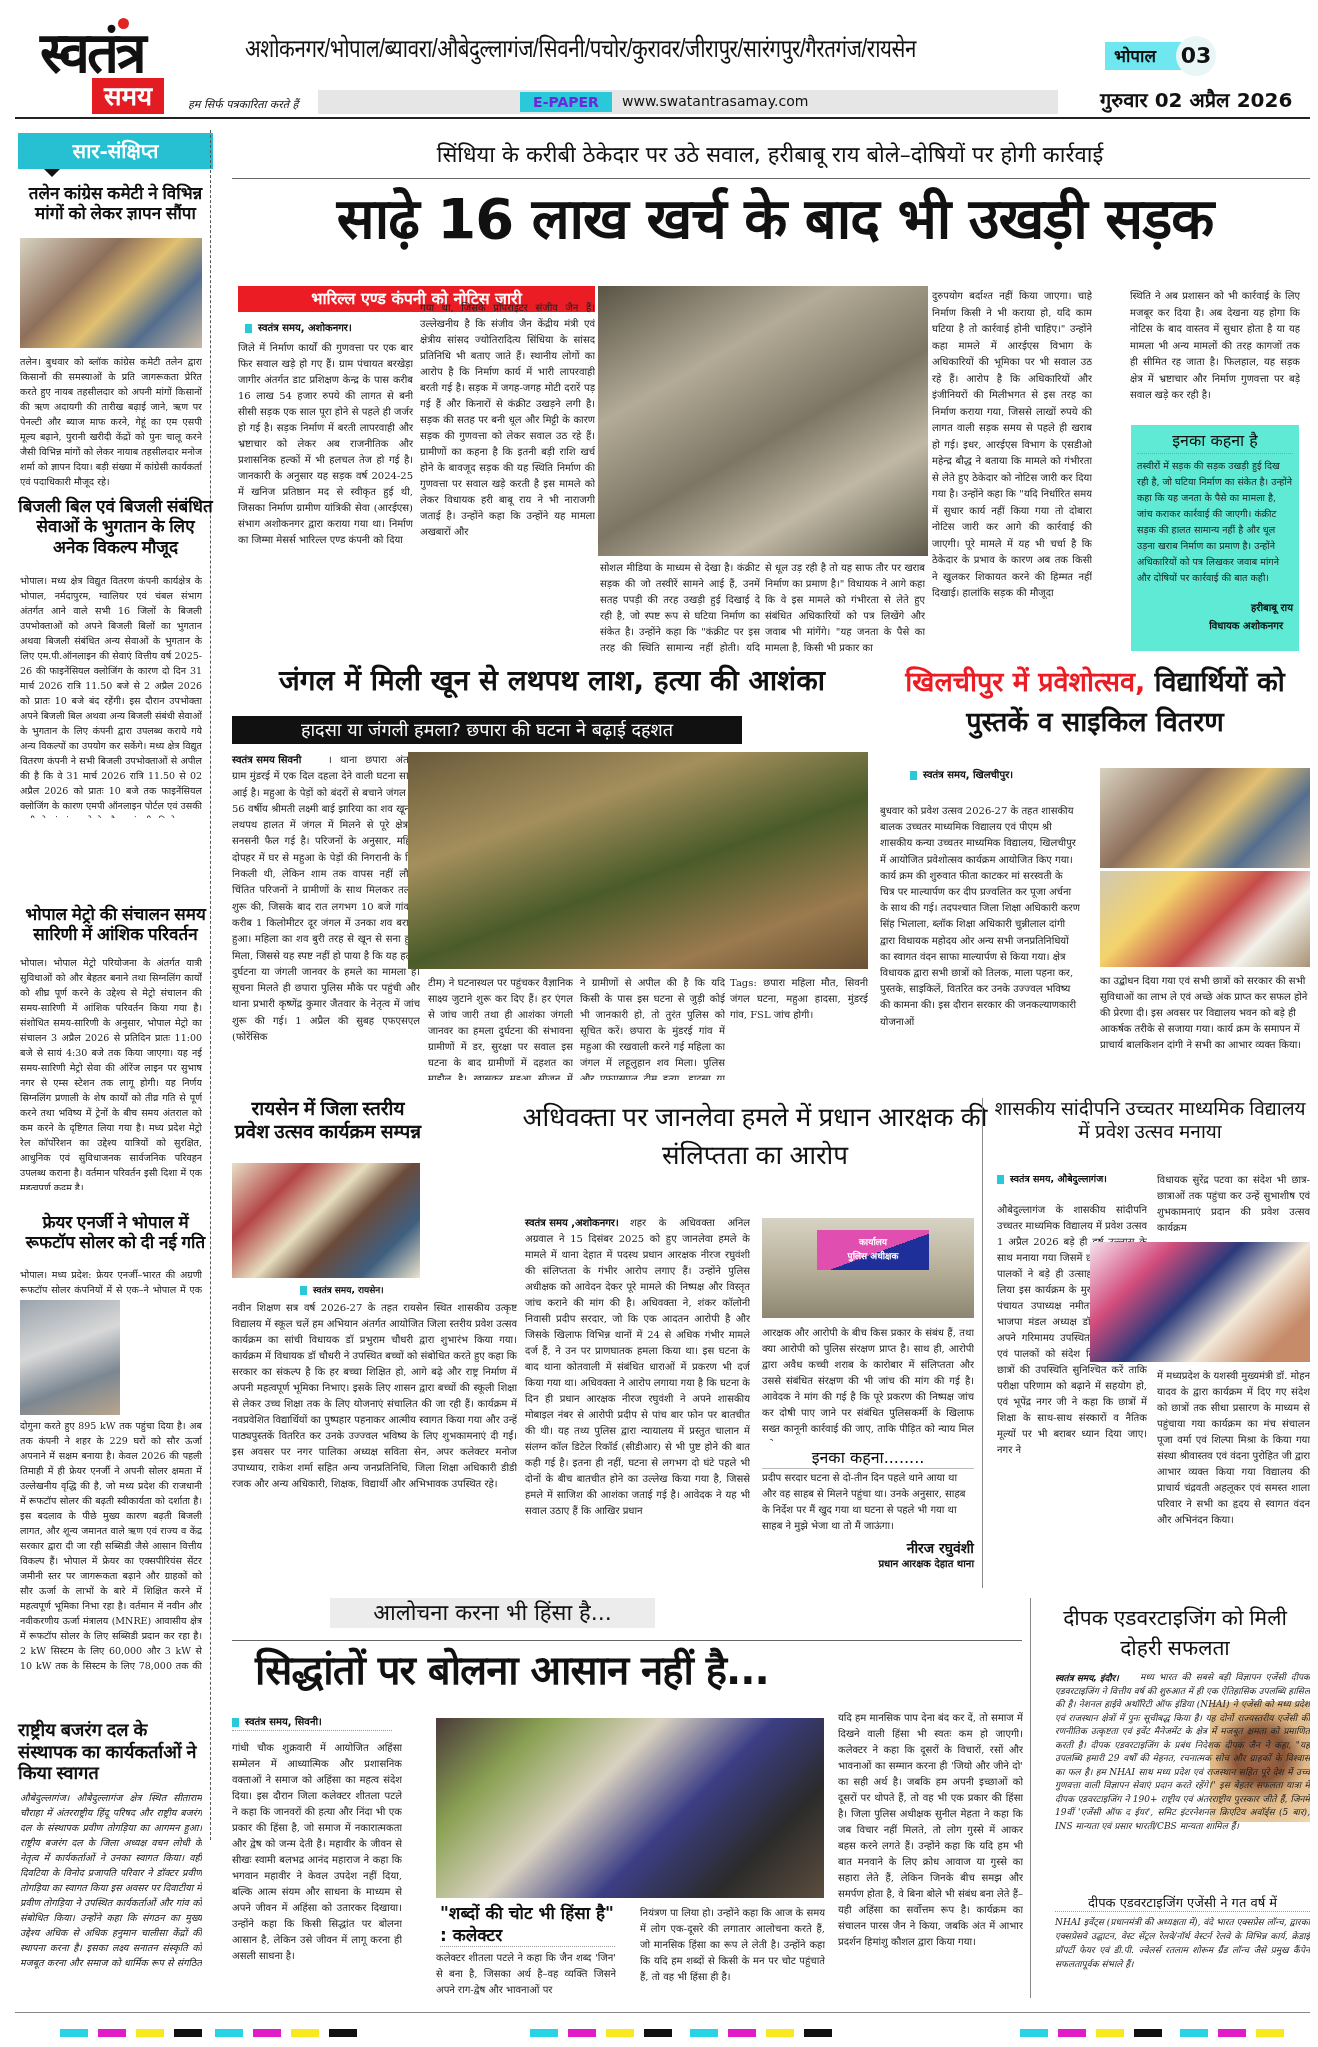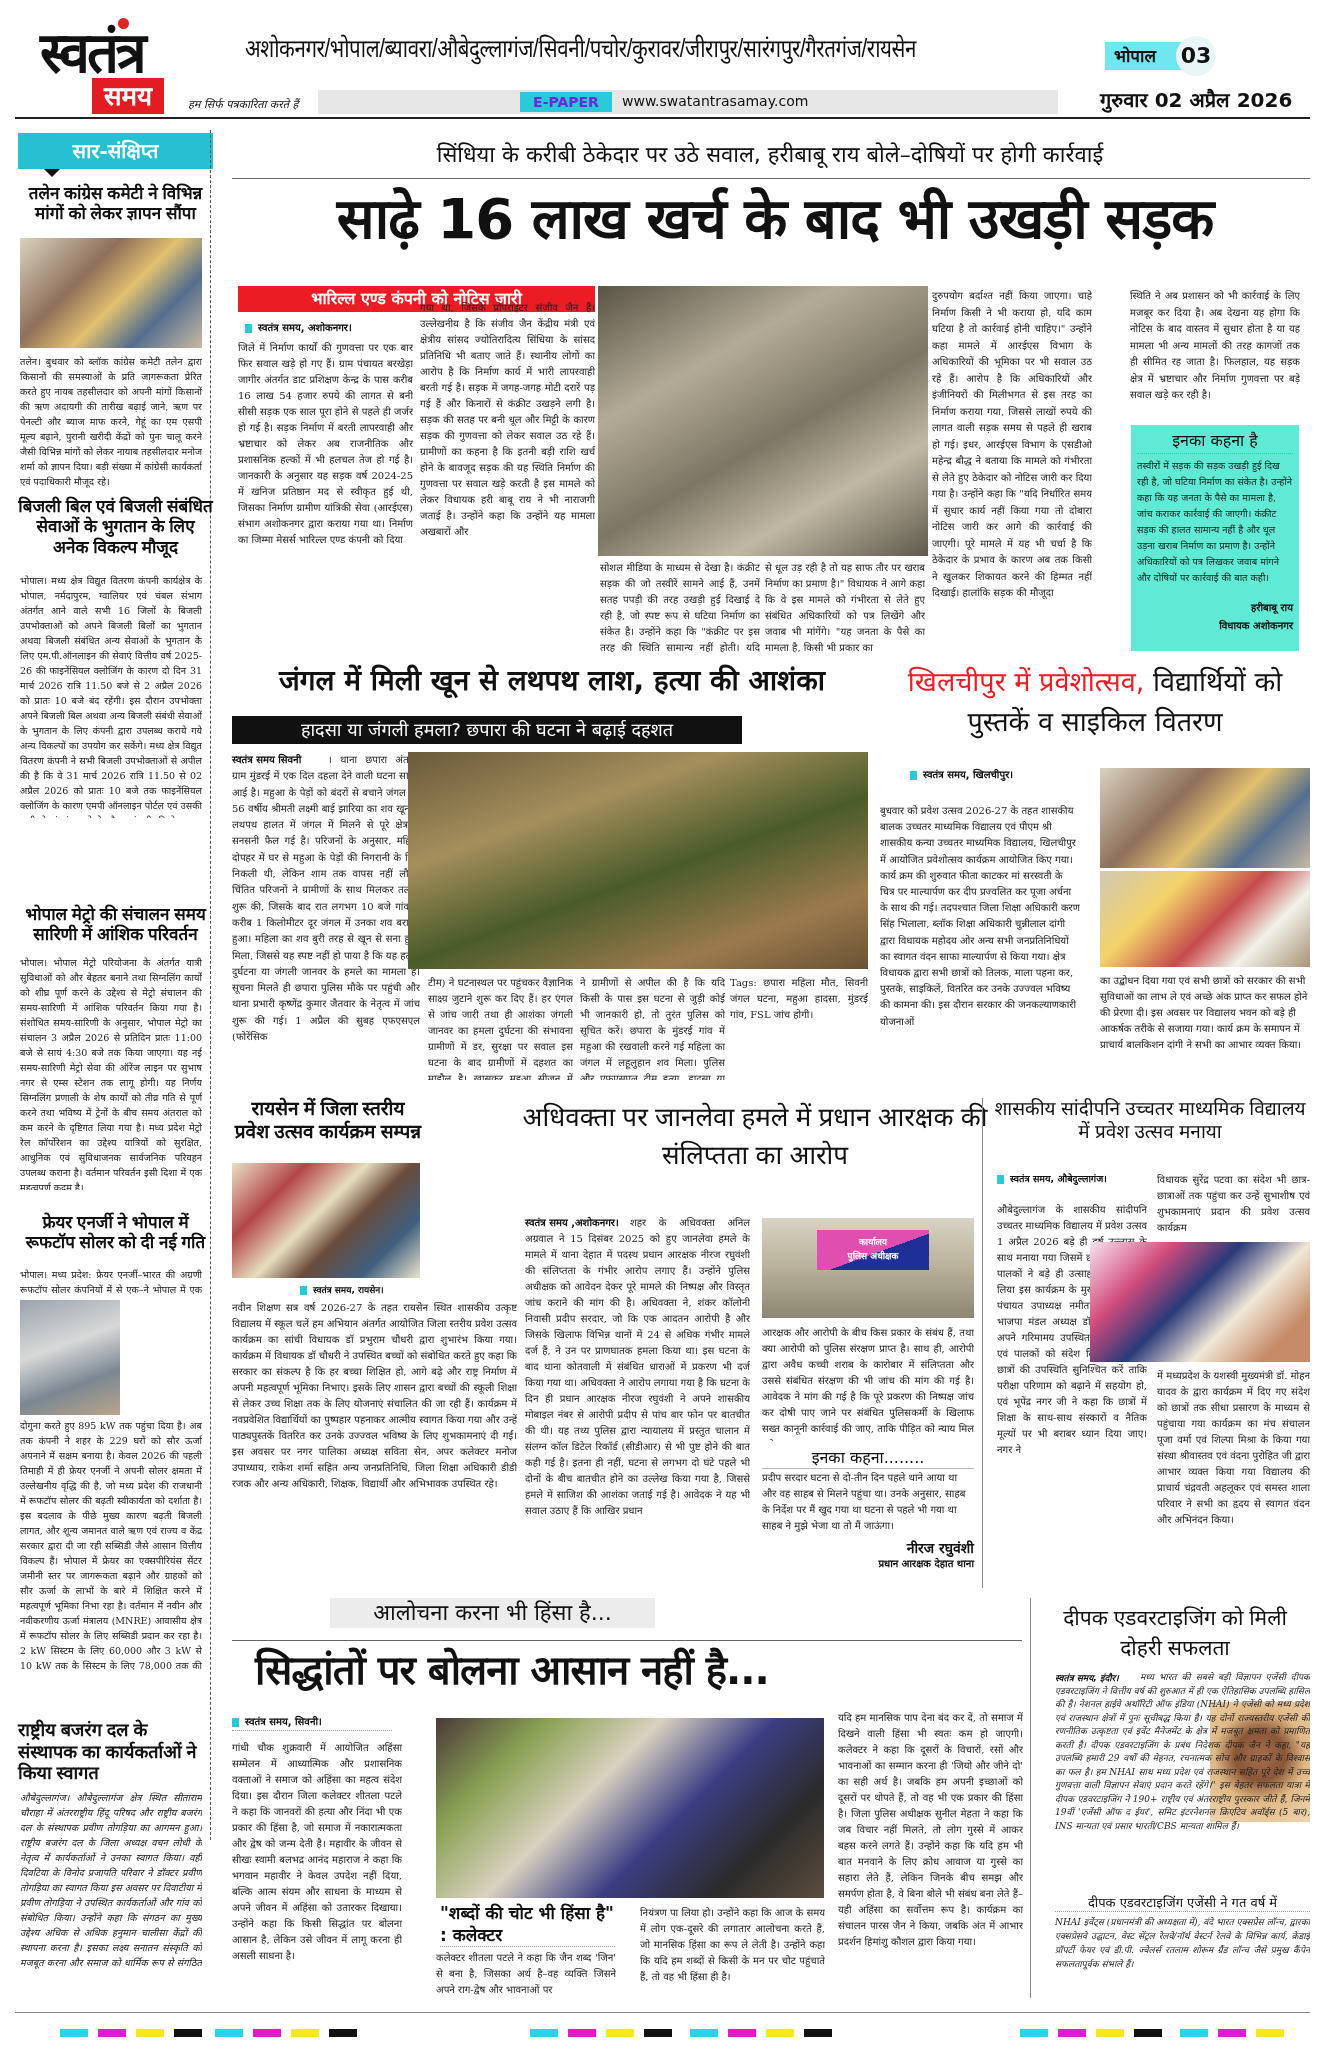--- a/index.html
+++ b/index.html
@@ -81,33 +81,33 @@
 <div class="abs body-text" style="left:238px;top:340px;width:175px;height:320px;font-size:10px;line-height:16px">जिले में निर्माण कार्यों की गुणवत्ता पर एक बार फिर सवाल खड़े हो गए हैं। ग्राम पंचायत बरखेड़ा जागीर अंतर्गत डाट प्रशिक्षण केन्द्र के पास करीब 16 लाख 54 हजार रुपये की लागत से बनी सीसी सड़क एक साल पूरा होने से पहले ही जर्जर हो गई है। सड़क निर्माण में बरती लापरवाही और भ्रष्टाचार को लेकर अब राजनीतिक और प्रशासनिक हल्कों में भी हलचल तेज हो गई है। जानकारी के अनुसार यह सड़क वर्ष 2024-25 में खनिज प्रतिष्ठान मद से स्वीकृत हुई थी, जिसका निर्माण ग्रामीण यांत्रिकी सेवा (आरईएस) संभाग अशोकनगर द्वारा कराया गया था। निर्माण का जिम्मा मेसर्स भारिल्ल एण्ड कंपनी को दिया</div>
 <div class="abs body-text" style="left:420px;top:300px;width:175px;height:360px;font-size:10px;line-height:16px">गया था, जिसके प्रोपराइटर संजीव जैन हैं। उल्लेखनीय है कि संजीव जैन केंद्रीय मंत्री एवं क्षेत्रीय सांसद ज्योतिरादित्य सिंधिया के सांसद प्रतिनिधि भी बताए जाते हैं। स्थानीय लोगों का आरोप है कि निर्माण कार्य में भारी लापरवाही बरती गई है। सड़क में जगह-जगह मोटी दरारें पड़ गई हैं और किनारों से कंक्रीट उखड़ने लगी है। सड़क की सतह पर बनी धूल और मिट्टी के कारण सड़क की गुणवत्ता को लेकर सवाल उठ रहे हैं। ग्रामीणों का कहना है कि इतनी बड़ी राशि खर्च होने के बावजूद सड़क की यह स्थिति निर्माण की गुणवत्ता पर सवाल खड़े करती है इस मामले को लेकर विधायक हरी बाबू राय ने भी नाराजगी जताई है। उन्होंने कहा कि उन्होंने यह मामला अखबारों और</div>
 <div class="abs body-text" style="left:600px;top:560px;width:160px;height:100px;font-size:10px;line-height:16px">सोशल मीडिया के माध्यम से देखा है। कंक्रीट सड़क की जो तस्वीरें सामने आई हैं, उनमें सतह पपड़ी की तरह उखड़ी हुई दिखाई दे रही है, जो स्पष्ट रूप से घटिया निर्माण का संकेत है। उन्होंने कहा कि "कंक्रीट पर इस तरह की स्थिति सामान्य नहीं होती। यदि सड़क</div>
 <div class="abs body-text" style="left:765px;top:560px;width:160px;height:100px;font-size:10px;line-height:16px">से धूल उड़ रही है तो यह साफ तौर पर खराब निर्माण का प्रमाण है।" विधायक ने आगे कहा कि वे इस मामले को गंभीरता से लेते हुए संबंधित अधिकारियों को पत्र लिखेंगे और जवाब भी मांगेंगे। "यह जनता के पैसे का मामला है, किसी भी प्रकार का</div>
 <div class="abs body-text" style="left:932px;top:288px;width:160px;height:365px;font-size:10px;line-height:16.5px">दुरुपयोग बर्दाश्त नहीं किया जाएगा। चाहे निर्माण किसी ने भी कराया हो, यदि काम घटिया है तो कार्रवाई होनी चाहिए।" उन्होंने कहा मामले में आरईएस विभाग के अधिकारियों की भूमिका पर भी सवाल उठ रहे हैं। आरोप है कि अधिकारियों और इंजीनियरों की मिलीभगत से इस तरह का निर्माण कराया गया, जिससे लाखों रुपये की लागत वाली सड़क समय से पहले ही खराब हो गई। इधर, आरईएस विभाग के एसडीओ महेन्द्र बौद्ध ने बताया कि मामले को गंभीरता से लेते हुए ठेकेदार को नोटिस जारी कर दिया गया है। उन्होंने कहा कि "यदि निर्धारित समय में सुधार कार्य नहीं किया गया तो दोबारा नोटिस जारी कर आगे की कार्रवाई की जाएगी। पूरे मामले में यह भी चर्चा है कि ठेकेदार के प्रभाव के कारण अब तक किसी ने खुलकर शिकायत करने की हिम्मत नहीं दिखाई। हालांकि सड़क की मौजूदा</div>
 <div class="abs body-text" style="left:1130px;top:288px;width:170px;height:120px;font-size:10px;line-height:16.5px">स्थिति ने अब प्रशासन को भी कार्रवाई के लिए मजबूर कर दिया है। अब देखना यह होगा कि नोटिस के बाद वास्तव में सुधार होता है या यह मामला भी अन्य मामलों की तरह कागजों तक ही सीमित रह जाता है। फिलहाल, यह सड़क क्षेत्र में भ्रष्टाचार और निर्माण गुणवत्ता पर बड़े सवाल खड़े कर रही है।</div>
 <div class="abs quote-box" style="left:1131px;top:425px;width:168px;height:226px">
   <div style="text-align:center;font-size:16px;margin-top:6px;border-bottom:1px dotted #999;margin:4px 6px 0;padding-bottom:2px">इनका कहना है</div>
   <div class="body-text" style="padding:4px 6px;font-size:9.5px;line-height:16px;height:146px;text-align:left">तस्वीरों में सड़क की सड़क उखड़ी हुई दिख रही है, जो घटिया निर्माण का संकेत है। उन्होंने कहा कि यह जनता के पैसे का मामला है, जांच कराकर कार्रवाई की जाएगी। कंक्रीट सड़क की हालत सामान्य नहीं है और धूल उड़ना खराब निर्माण का प्रमाण है। उन्होंने अधिकारियों को पत्र लिखकर जवाब मांगने और दोषियों पर कार्रवाई की बात कही।</div>
   <div style="text-align:right;padding-right:6px;font-size:10px;font-weight:bold">हरीबाबू राय</div>
-  <div style="text-align:right;padding-right:6px;font-size:10px;font-weight:bold;margin-top:4px">विधायक अशोकनगर</div>
+  <div style="text-align:right;padding-right:16px;font-size:10px;font-weight:bold;margin-top:4px">विधायक अशोकनगर</div>
 </div>
 
 <div class="abs" style="left:232px;top:660px;width:640px;font-size:28px;font-weight:bold;white-space:nowrap;text-align:center">जंगल में मिली खून से लथपथ लाश, हत्या की आशंका</div>
 <div class="abs black-banner" style="left:232px;top:716px;width:510px;height:28px;font-size:18px;text-align:center;line-height:28px">हादसा या जंगली हमला? छपारा की घटना ने बढ़ाई दहशत</div>
 <div class="abs" style="left:232px;top:752px;font-size:10px;font-weight:bold;color:#111">स्वतंत्र समय सिवनी</div>
 <div class="abs body-text" style="left:232px;top:752px;width:188px;height:325px;font-size:10px;line-height:16.3px;text-indent:96px">। थाना छपारा अंतर्गत ग्राम मुंडरई में एक दिल दहला देने वाली घटना सामने आई है। महुआ के पेड़ों को बंदरों से बचाने जंगल गई 56 वर्षीय श्रीमती लक्ष्मी बाई झारिया का शव खून से लथपथ हालत में जंगल में मिलने से पूरे क्षेत्र में सनसनी फैल गई है। परिजनों के अनुसार, महिला दोपहर में घर से महुआ के पेड़ों की निगरानी के लिए निकली थी, लेकिन शाम तक वापस नहीं लौटी। चिंतित परिजनों ने ग्रामीणों के साथ मिलकर तलाश शुरू की, जिसके बाद रात लगभग 10 बजे गांव से करीब 1 किलोमीटर दूर जंगल में उनका शव बरामद हुआ। महिला का शव बुरी तरह से खून से सना हुआ मिला, जिससे यह स्पष्ट नहीं हो पाया है कि यह हत्या, दुर्घटना या जंगली जानवर के हमले का मामला है। सूचना मिलते ही छपारा पुलिस मौके पर पहुंची और थाना प्रभारी कृष्णेंद्र कुमार जैतवार के नेतृत्व में जांच शुरू की गई। 1 अप्रैल की सुबह एफएसएल (फोरेंसिक</div>
 <div class="abs photo-forest" style="left:408px;top:752px;width:460px;height:217px"></div>
 <div class="abs body-text" style="left:428px;top:975px;width:145px;height:105px;font-size:10px;line-height:16px">टीम) ने घटनास्थल पर पहुंचकर वैज्ञानिक साक्ष्य जुटाने शुरू कर दिए हैं। हर एंगल से जांच जारी तथा ही आशंका जंगली जानवर का हमला दुर्घटना की संभावना ग्रामीणों में डर, सुरक्षा पर सवाल इस घटना के बाद ग्रामीणों में दहशत का माहौल है। खासकर महुआ सीजन में जंगल जाने वाली महिलाओं की सुरक्षा को लेकर गंभीर सवाल खड़े हो गए हैं। घटना के बाद ग्रामीण अब समूह में जंगल जाने और अधिक सतर्क रहने की बात कर रहे हैं। पुलिस</div>
 <div class="abs body-text" style="left:580px;top:975px;width:145px;height:105px;font-size:10px;line-height:16px">ने ग्रामीणों से अपील की है कि यदि किसी के पास इस घटना से जुड़ी कोई भी जानकारी हो, तो तुरंत पुलिस को सूचित करें। छपारा के मुंडरई गांव में महुआ की रखवाली करने गई महिला का जंगल में लहूलुहान शव मिला। पुलिस और एफएसएल टीम हत्या, हादसा या जानवर के हमले की जांच में जुटी।</div>
 <div class="abs body-text" style="left:730px;top:975px;width:138px;height:105px;font-size:10px;line-height:16px">Tags: छपारा महिला मौत, सिवनी जंगल घटना, महुआ हादसा, मुंडरई गांव, FSL जांच होगी।</div>
 
-<div class="abs" style="left:880px;top:662px;width:430px;font-size:27px;font-weight:normal;line-height:40px;text-align:center">
+<div class="abs" style="left:880px;top:662px;width:430px;font-size:27px;font-weight:bold;line-height:40px;text-align:center">
   <span style="color:#ec1c24">खिलचीपुर में प्रवेशोत्सव,</span>
   <span>विद्यार्थियों को पुस्तकें व साइकिल वितरण</span>
 </div>
 <div class="abs" style="left:910px;top:767px;font-size:10px;font-weight:bold"><span class="byline-dot"></span><span>स्वतंत्र समय, खिलचीपुर।</span></div>
 <div class="abs body-text" style="left:880px;top:803px;width:200px;height:282px;font-size:10px;line-height:16.2px;text-align:left">बुधवार को प्रवेश उत्सव 2026-27 के तहत शासकीय बालक उच्चतर माध्यमिक विद्यालय एवं पीएम श्री शासकीय कन्या उच्चतर माध्यमिक विद्यालय, खिलचीपुर में आयोजित प्रवेशोत्सव कार्यक्रम आयोजित किए गया। कार्य क्रम की शुरुवात फीता काटकर मां सरस्वती के चित्र पर माल्यार्पण कर दीप प्रज्वलित कर पूजा अर्चना के साथ की गई। तदपश्चात जिला शिक्षा अधिकारी करण सिंह भिलाला, ब्लॉक शिक्षा अधिकारी चुन्नीलाल दांगी द्वारा विधायक महोदय ओर अन्य सभी जनप्रतिनिधियों का स्वागत वंदन साफा माल्यार्पण से किया गया। क्षेत्र विधायक द्वारा सभी छात्रों को तिलक, माला पहना कर, पुस्तके, साइकिलें, वितरित कर उनके उज्ज्वल भविष्य की कामना की। इस दौरान सरकार की जनकल्याणकारी योजनाओं</div>
 <div class="abs photo-crowd" style="left:1100px;top:768px;width:210px;height:100px"></div>
 <div class="abs photo-crowd" style="left:1100px;top:871px;width:210px;height:96px;background:linear-gradient(135deg,#d0c8b4,#f4d36a 30%,#c54b4b 55%,#f2f2ea 75%,#a89276)"></div>
 <div class="abs body-text" style="left:1100px;top:973px;width:210px;height:112px;font-size:10px;line-height:16px;text-align:left">का उद्बोधन दिया गया एवं सभी छात्रों को सरकार की सभी सुविधाओं का लाभ ले एवं अच्छे अंक प्राप्त कर सफल होने की प्रेरणा दी। इस अवसर पर विद्यालय भवन को बड़े ही आकर्षक तरीके से सजाया गया। कार्य क्रम के समापन में प्राचार्य बालकिशन दांगी ने सभी का आभार व्यक्त किया।</div>
 
 <div class="abs" style="left:228px;top:1098px;width:2px;height:0"></div>

